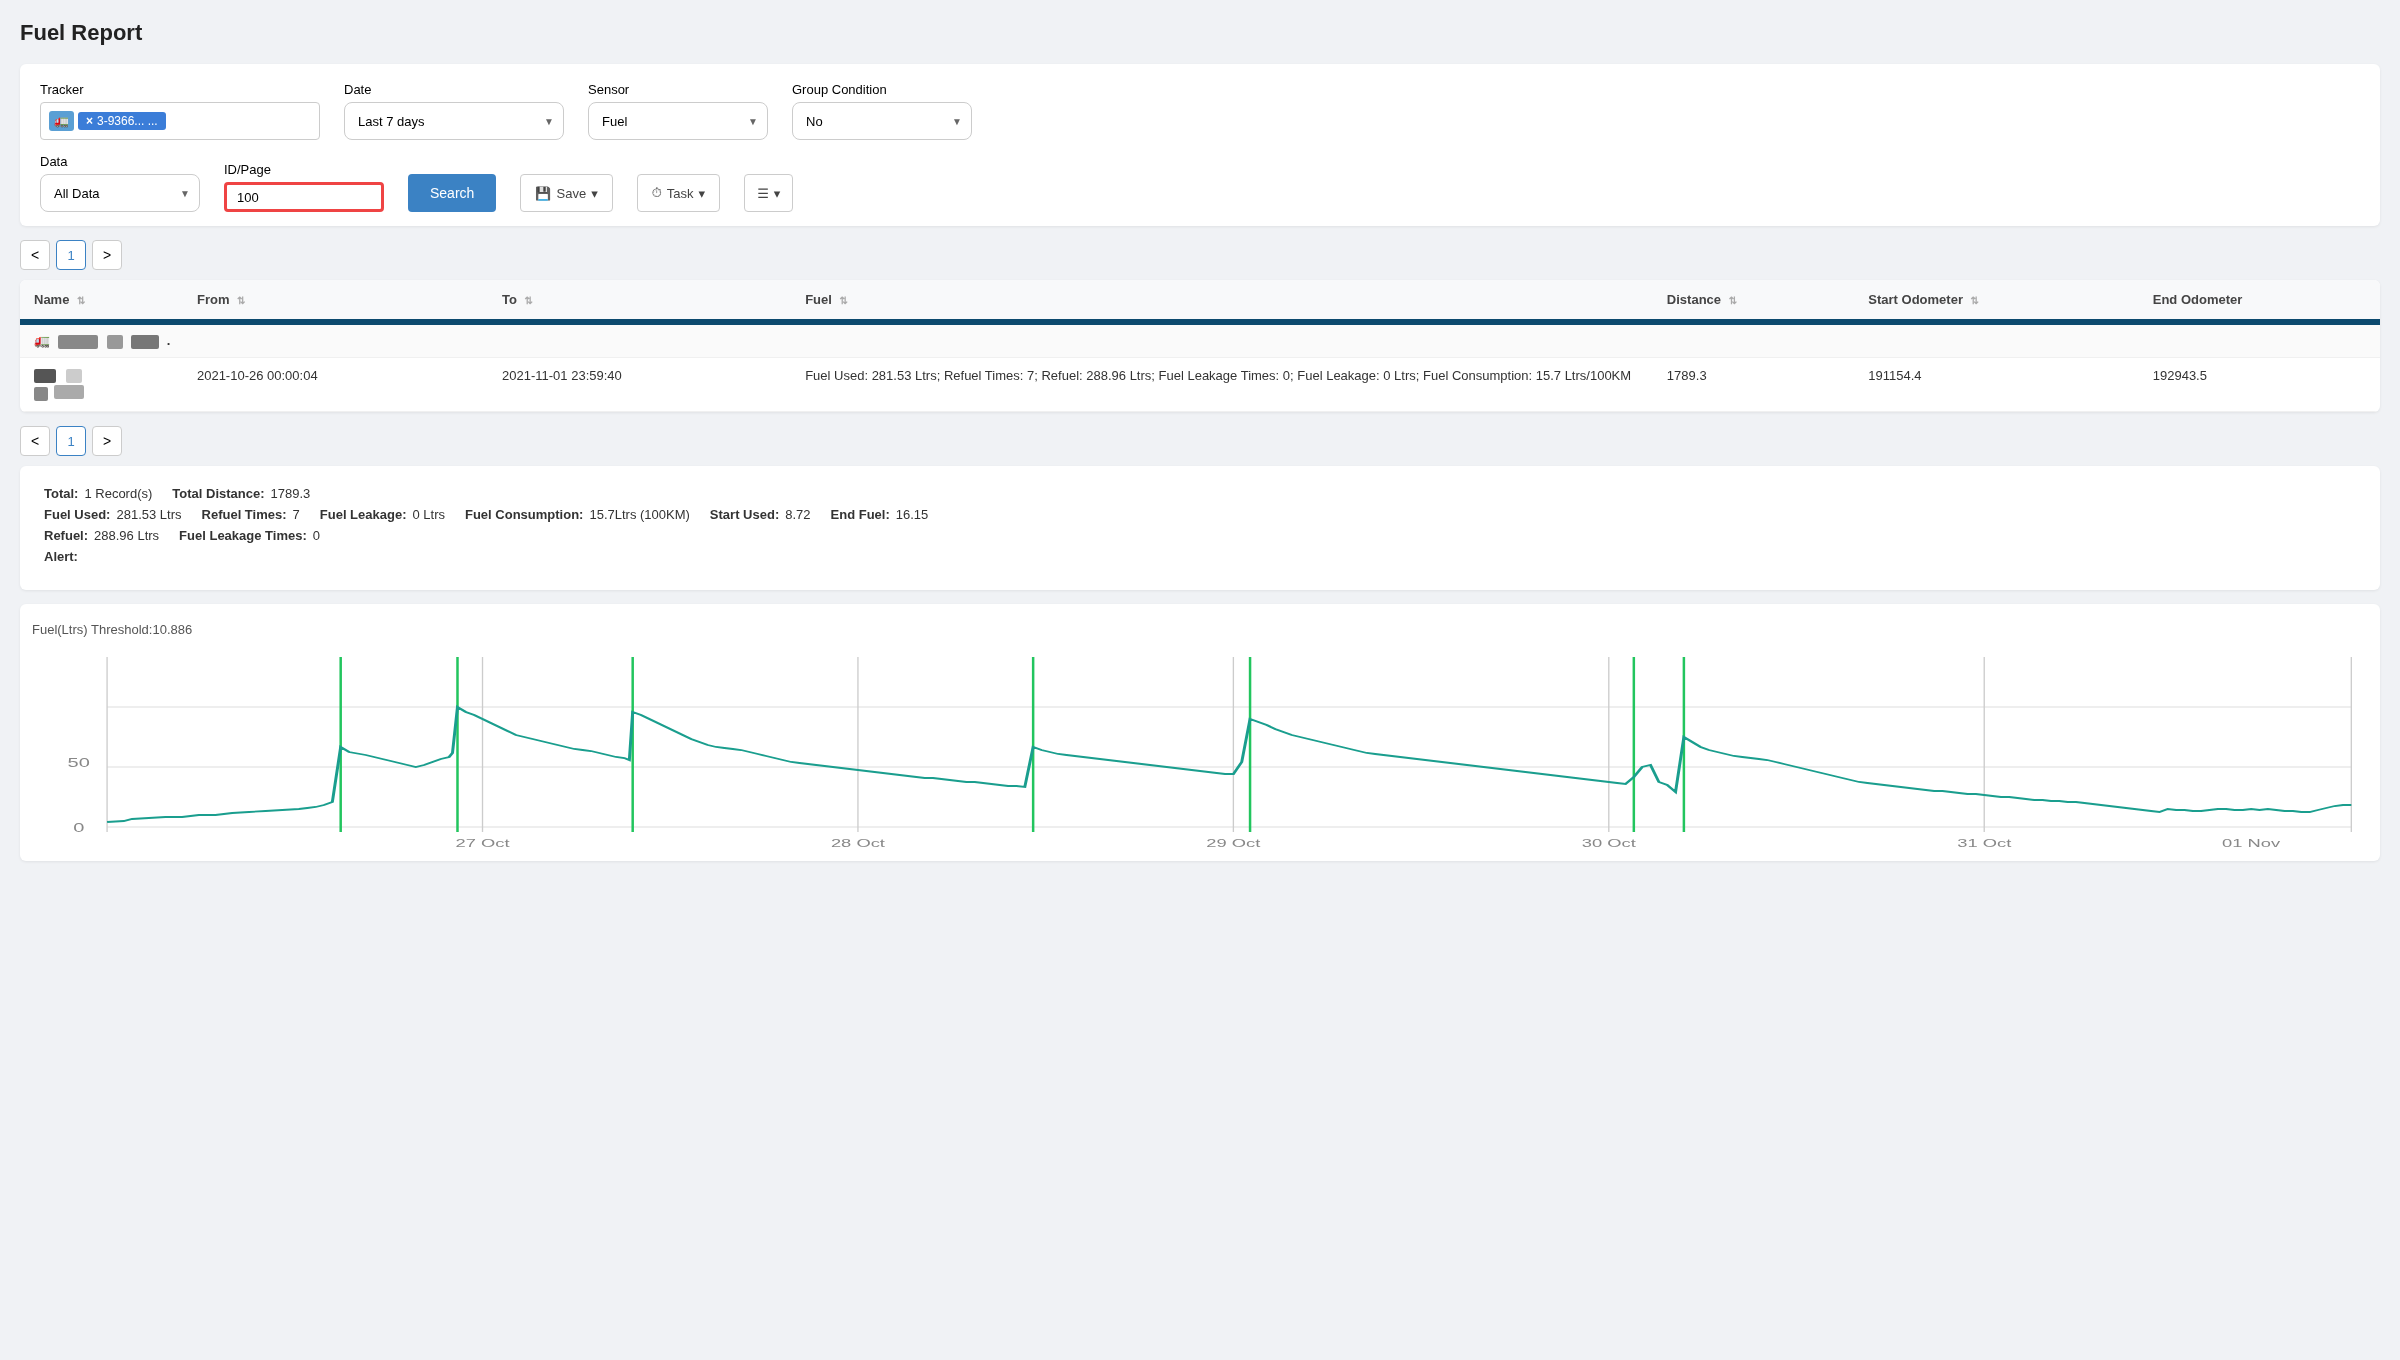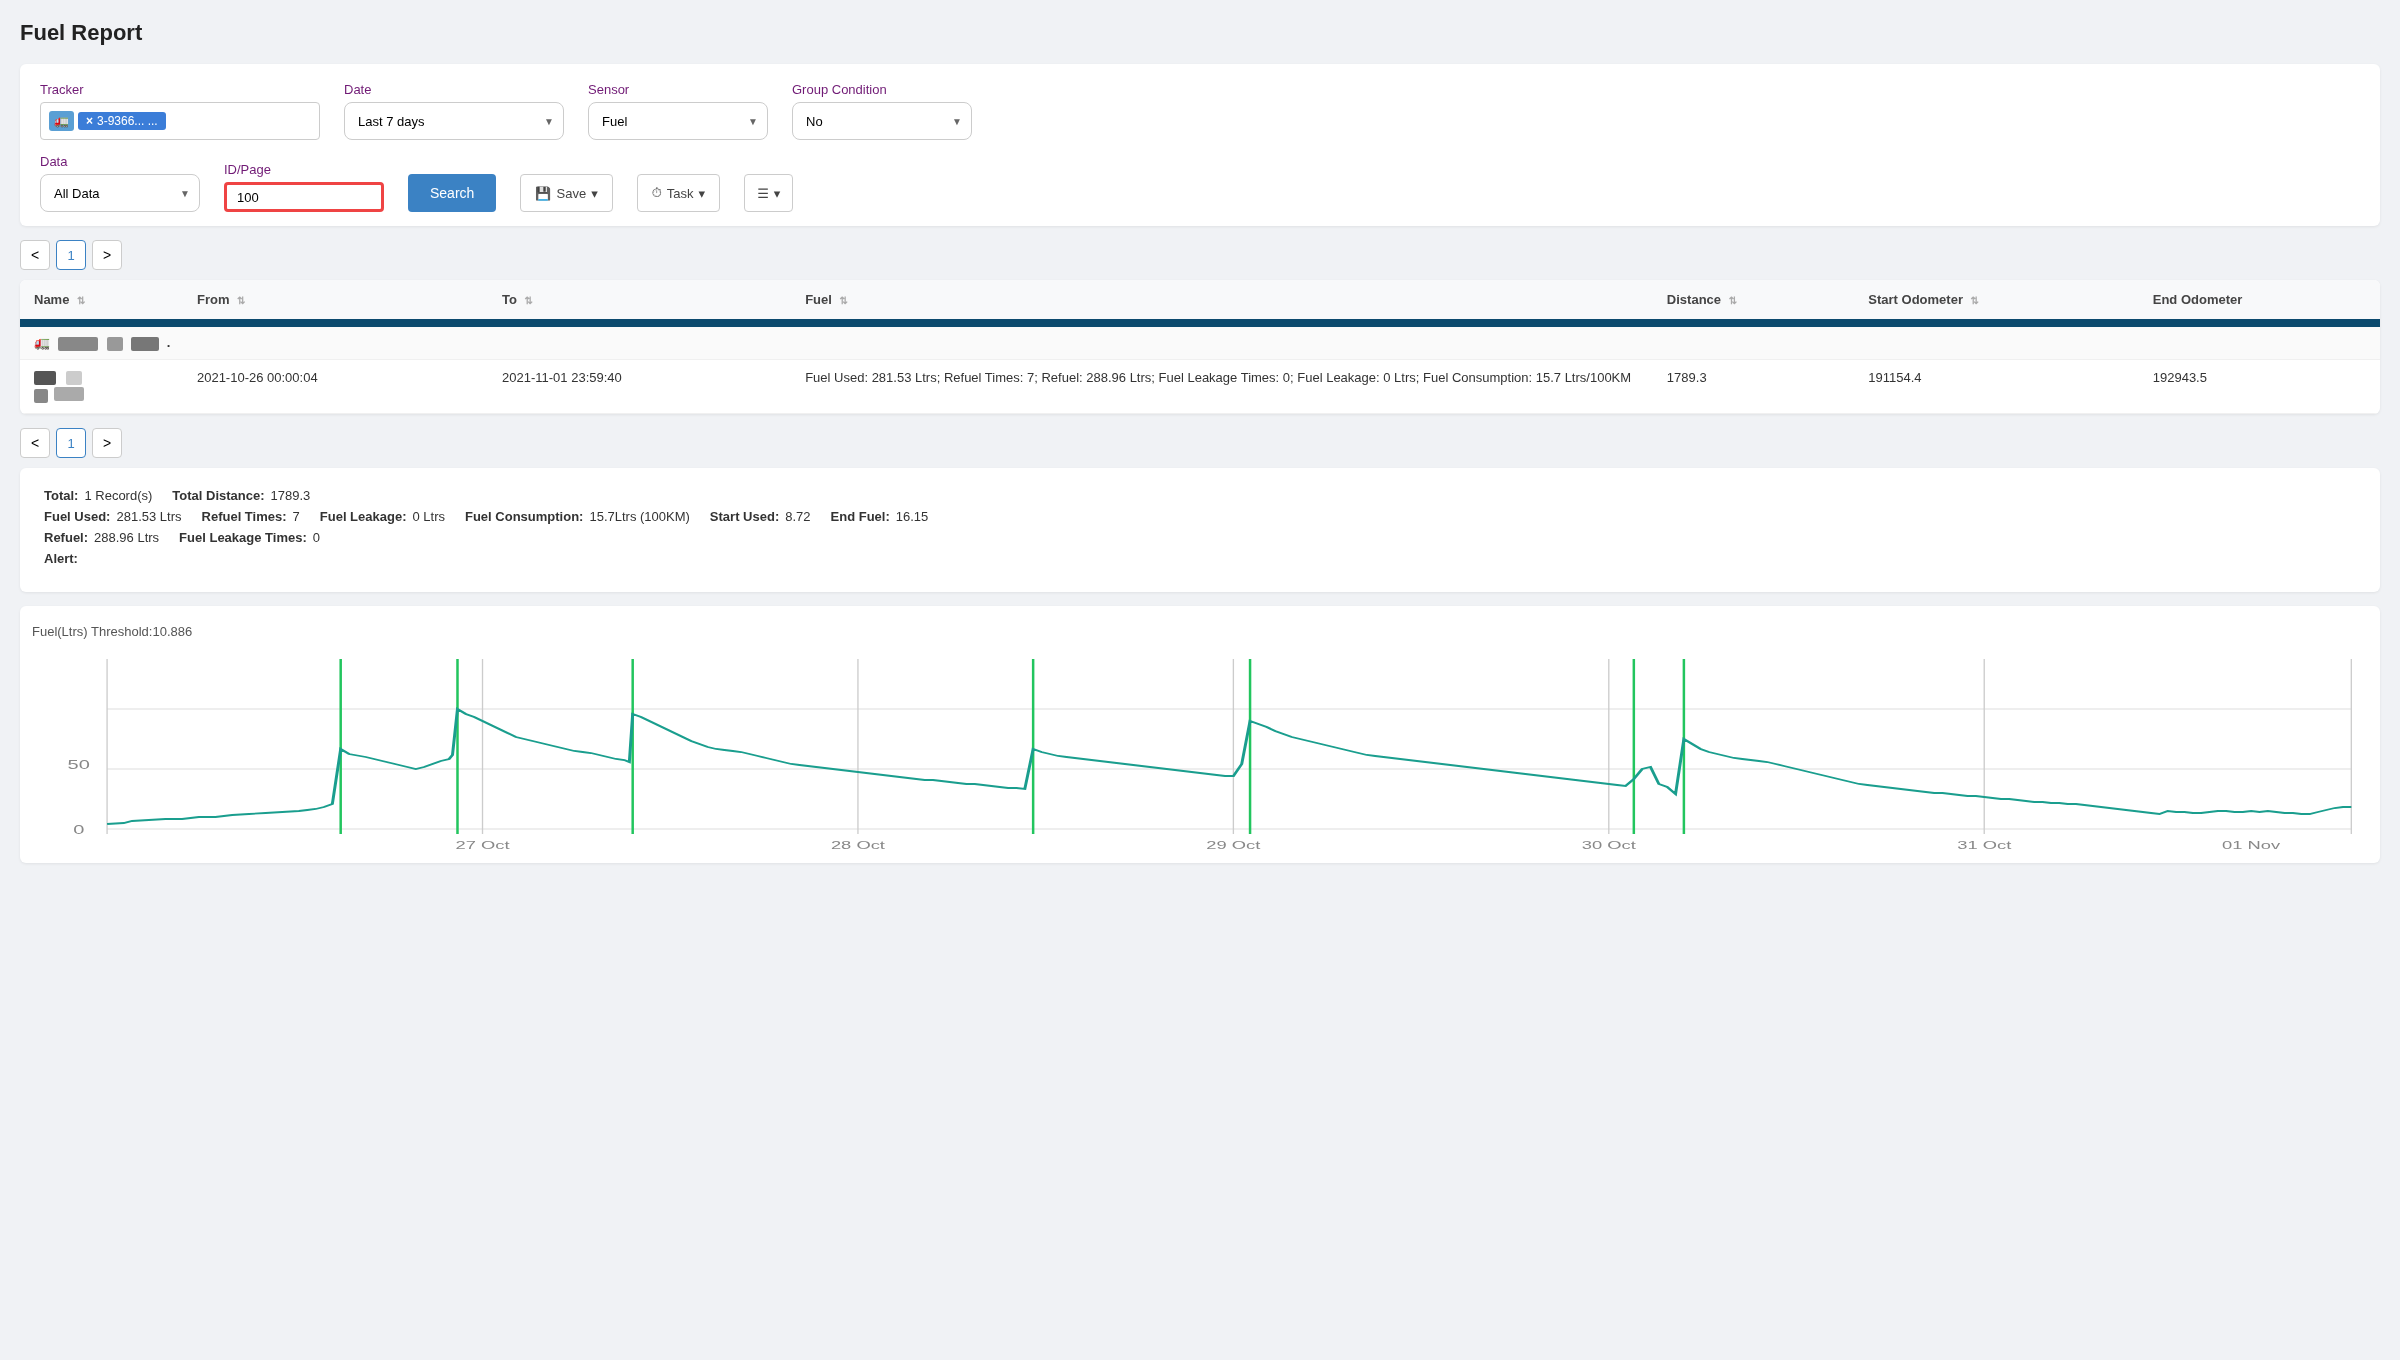--- a/index.html
+++ b/index.html
@@ -3,21 +3,21 @@
   <meta charset="utf-8">
   <style>
     * { box-sizing: border-box; margin: 0; padding: 0; }
     body { font-family: Arial, sans-serif; font-size: 14px; background: #f0f2f5; color: #333; }
     .page { background: #f0f2f5; padding: 20px; min-height: 100vh; }
     .page-title { font-size: 22px; font-weight: bold; margin-bottom: 18px; color: #222; }
 
     .filter-section { background: #fff; border-radius: 6px; padding: 18px 20px 14px; margin-bottom: 14px; box-shadow: 0 1px 3px rgba(0,0,0,0.07); }
     .filter-row { display: flex; gap: 24px; align-items: flex-end; flex-wrap: wrap; margin-bottom: 14px; }
     .filter-group { display: flex; flex-direction: column; gap: 5px; }
-    .filter-label { font-size: 13px; color: #701a75; font-weight: 500; }
+    .filter-label { font-size: 13px; color: #000000; font-weight: 500; }
 
     .tracker-input { display: flex; align-items: center; gap: 4px; border: 1px solid #ccc; border-radius: 4px; padding: 4px 8px; background: #fff; min-width: 280px; height: 38px; }
     .tracker-tag { background: #3b7dd8; color: #fff; border-radius: 3px; padding: 2px 8px; font-size: 12px; display: flex; align-items: center; gap: 4px; }
     .tracker-tag-x { cursor: pointer; font-weight: bold; }
 
     .select-wrapper { position: relative; }
     .select-wrapper select { appearance: none; -webkit-appearance: none; border: 1px solid #ccc; border-radius: 8px; padding: 6px 32px 6px 13px; font-size: 13px; background: #fff; height: 38px; cursor: pointer; min-width: 180px; }
     .select-wrapper::after { content: '▼'; position: absolute; right: 10px; top: 50%; transform: translateY(-50%); font-size: 10px; pointer-events: none; color: #666; }
 
     .input-field { border: 3px solid #ef4444; border-radius: 4px; padding: 6px 10px; font-size: 13px; height: 30px; }
@@ -27,21 +27,21 @@
     .btn-task { background: #fff; color: #444; border: 1px solid #ccc; border-radius: 4px; padding: 8px 14px; font-size: 13px; cursor: pointer; height: 38px; display: flex; align-items: center; gap: 5px; }
     .btn-list { background: #fff; color: #444; border: 1px solid #ccc; border-radius: 4px; padding: 8px 12px; font-size: 13px; cursor: pointer; height: 38px; display: flex; align-items: center; gap: 5px; }
     .toolbar { display: flex; gap: 24px; align-items: flex-end; flex-wrap: wrap; }
 
     .pagination { display: flex; align-items: center; gap: 6px; margin: 10px 0; }
     .page-btn { border: 1px solid #ccc; background: #fff; border-radius: 4px; width: 30px; height: 30px; cursor: pointer; font-size: 14px; display: flex; align-items: center; justify-content: center; }
     .page-num { border: 1px solid #3b82c4; background: #fff; border-radius: 4px; width: 30px; height: 30px; font-size: 13px; display: flex; align-items: center; justify-content: center; color: #3b82c4; }
 
     .table-section { background: #fff; border-radius: 6px; margin-bottom: 14px; box-shadow: 0 1px 3px rgba(0,0,0,0.07); overflow: hidden; }
     table { width: 100%; border-collapse: collapse; }
-    th { background: #f8f9fa; border-bottom: 8px solid #0c4a6e; padding: 12px 14px; text-align: left; font-size: 13px; font-weight: 600; color: #444; white-space: nowrap; }
+    th { background: #f8f9fa; border-bottom: 6px solid #0c4a6e; padding: 12px 14px; text-align: left; font-size: 13px; font-weight: 600; color: #444; white-space: nowrap; }
     th .sort-icon { color: #aaa; font-size: 10px; margin-left: 4px; }
     td { padding: 10px 14px; border-bottom: 1px solid #f0f0f0; font-size: 13px; vertical-align: top; }
     tr.group-row td { background: #fafafa; font-weight: 600; padding: 8px 14px; }
 
     .summary-section { background: #fff; border-radius: 6px; padding: 20px 24px; margin-bottom: 14px; box-shadow: 0 1px 3px rgba(0,0,0,0.07); }
     .summary-item { display: flex; gap: 6px; align-items: baseline; font-size: 13px; }
     .summary-label { font-weight: 700; color: #333; white-space: nowrap; }
     .summary-value { color: #333; }
     .summary-row { display: flex; flex-wrap: wrap; gap: 10px 20px; margin-bottom: 6px; }
 

